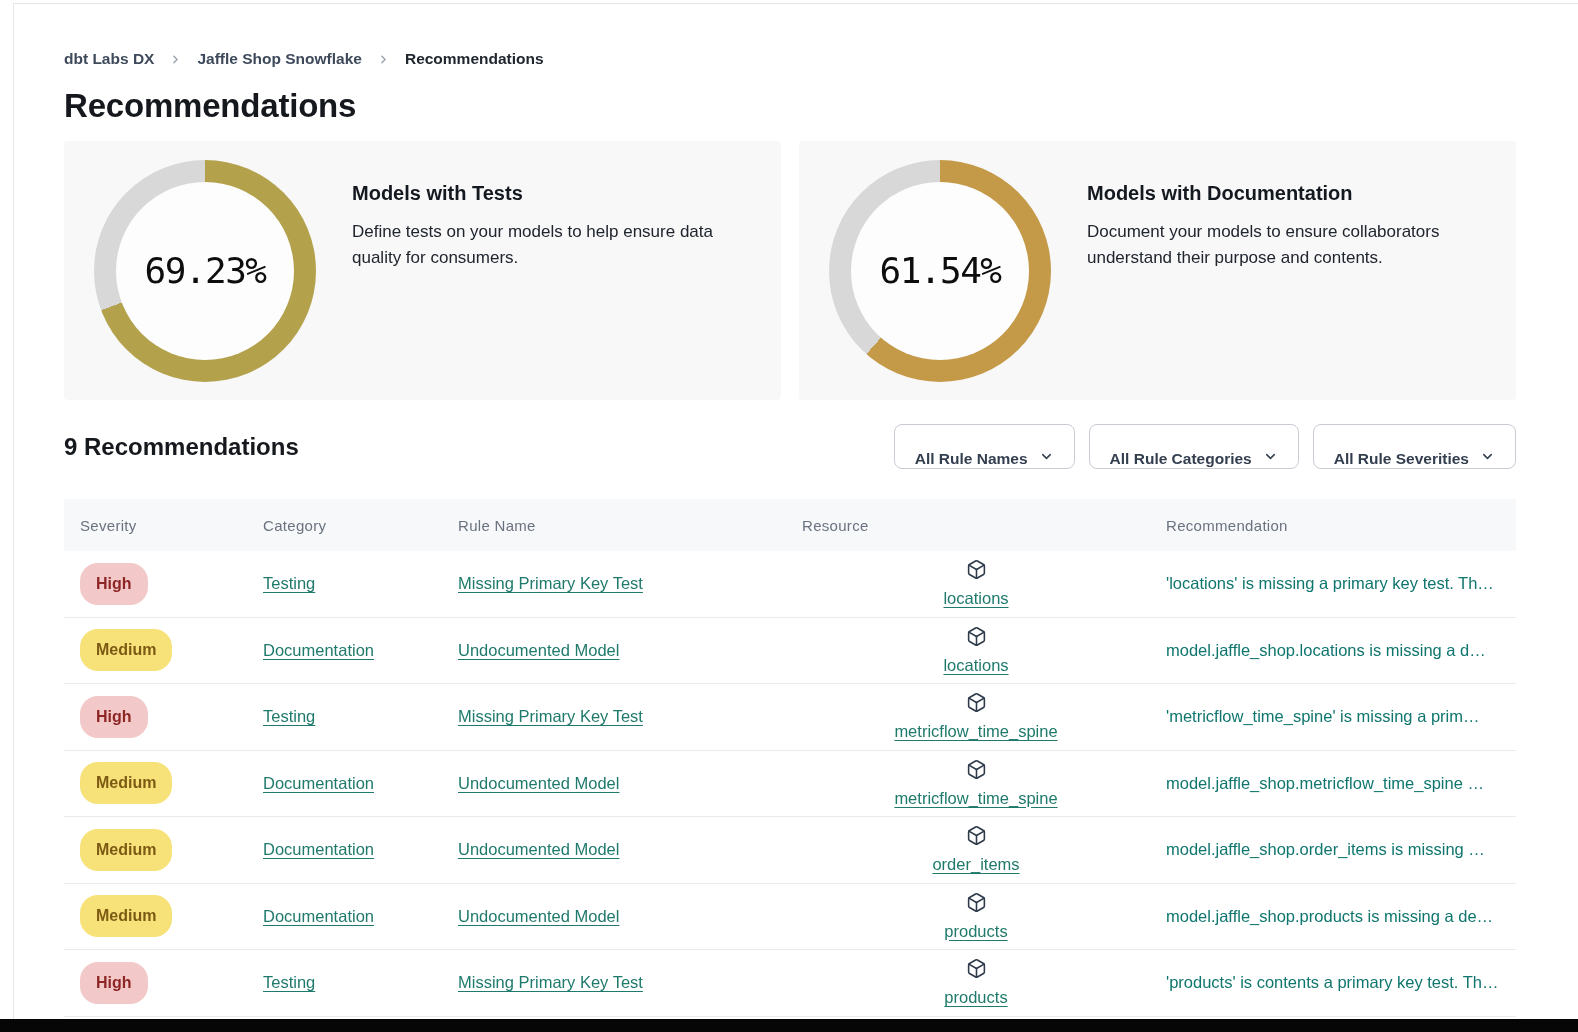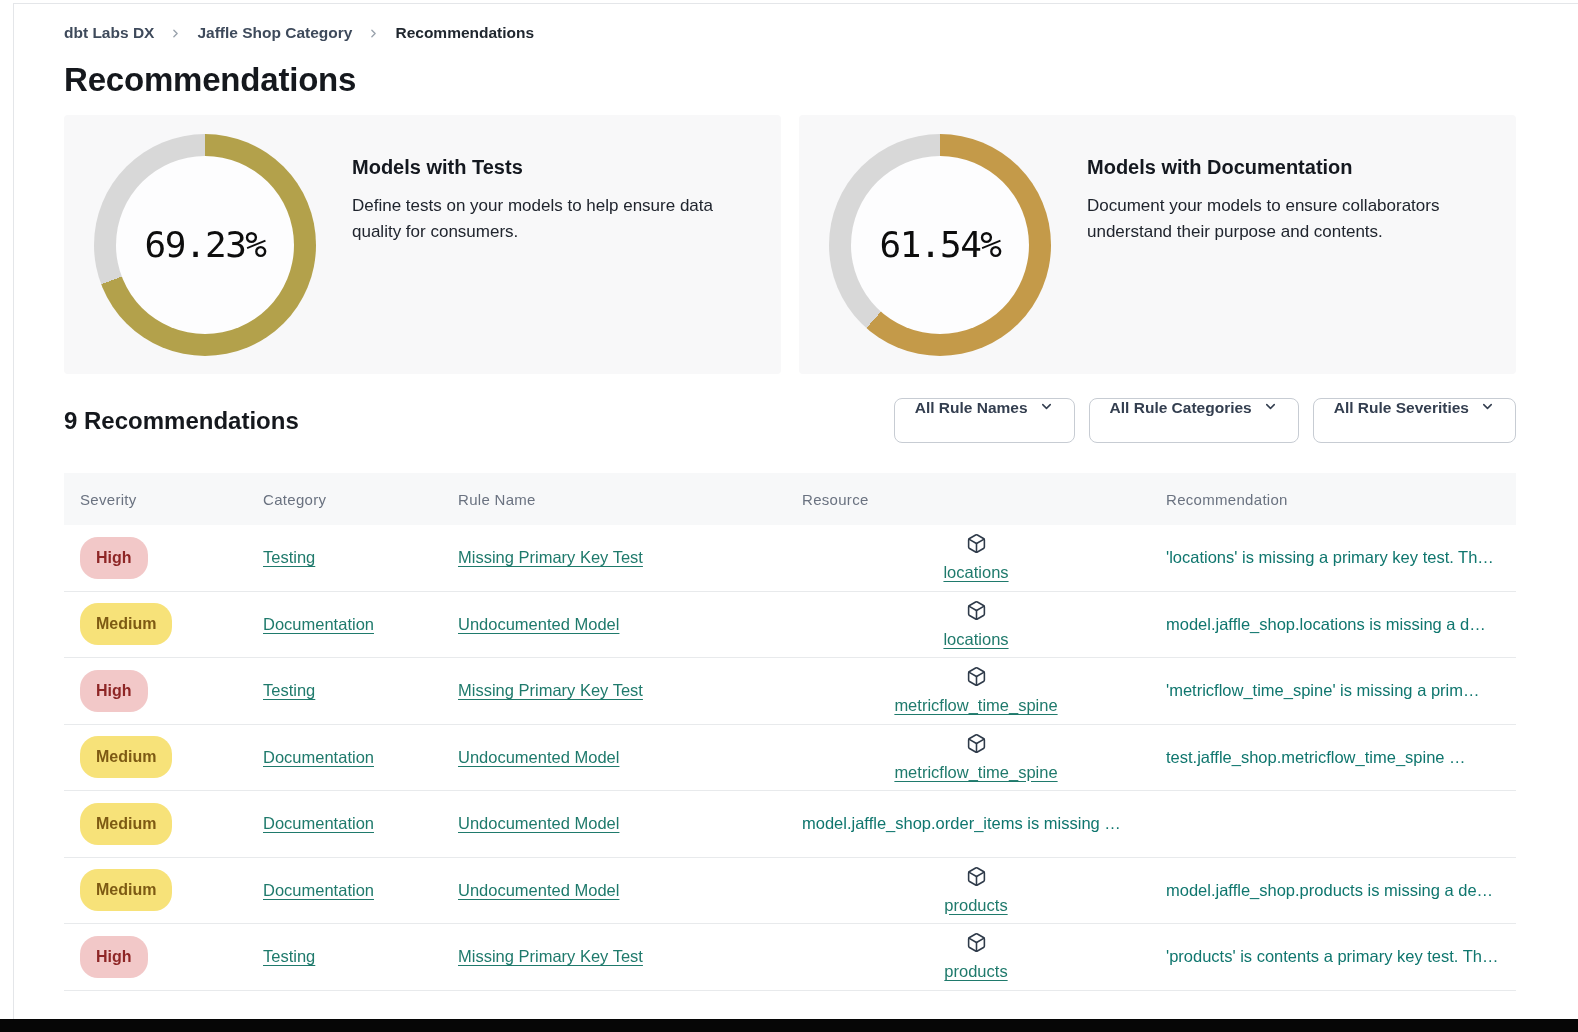--- a/index.html
+++ b/index.html
@@ -9,21 +9,21 @@
     font-family:"Liberation Sans", sans-serif;
     color:#1f242c;
     position:relative;
   }
   .frame-line-top { position:absolute; top:3px; left:13px; right:0; height:1px; background:#e4e6e9; }
   .frame-line-left { position:absolute; top:3px; left:13px; bottom:0; width:1px; background:#e4e6e9; }
 
   .content { position:absolute; left:64px; right:62px; top:0; }
 
   
-  .breadcrumb { margin-top:24px; display:flex; align-items:center; font-size:15.5px; font-weight:700; color:#3e4a5b; }
+  .breadcrumb { margin-top:50px; display:flex; align-items:center; font-size:15.5px; font-weight:700; color:#3e4a5b; }
   .crumb { text-decoration:none; color:#3e4a5b; cursor:pointer; }
   .crumb.current { color:#20272f; }
   .crumb-sep { margin:0 15px; display:flex; align-items:center; color:#9aa3ad; }
   .crumb-sep svg { width:13px; height:13px; }
 
   
   .page-title { margin-top:19px; font-size:33px; font-weight:600; color:#15181d; letter-spacing:-0.2px; }
 
   
   .cards { margin-top:16px; display:grid; grid-template-columns:1fr 1fr; gap:18px; }
@@ -34,21 +34,21 @@
   .donut-label { position:absolute; inset:0; display:flex; align-items:center; justify-content:center;
     font-family:"DejaVu Sans Mono", monospace; font-size:36px; color:#0d0d0d; letter-spacing:-1.5px; }
   .card-text { padding-bottom:88px; }
   .card-title { font-size:20px; font-weight:700; color:#14181f; }
   .card-desc { margin-top:14px; font-size:17px; line-height:1.55; color:#20252e; max-width:462px; }
 
   
   .list-header { margin-top:24px; display:flex; align-items:center; justify-content:space-between; }
   .list-title { font-size:24px; font-weight:600; color:#15181d; }
   .filters { display:flex; gap:14px; }
-  .filter-btn { display:flex; align-items:flex-start; gap:11px; background:#fff; border:1px solid #c7ccd3; border-radius:8px;
+  .filter-btn { display:flex; align-items:flex-end; gap:11px; background:#fff; border:1px solid #c7ccd3; border-radius:8px;
     padding:0 20px; height:45px; font-family:inherit; font-size:15.5px; font-weight:600; color:#333e4f; cursor:pointer; }
   .filter-btn svg { width:15px; height:15px; stroke:#333e4f; }
 
   
   .table { margin-top:30px; width:100%; }
   .trow { display:grid; grid-template-columns:183px 195px 344px 364px 1fr; align-items:center; }
   .thead { background:#f7f8f9; height:52px; color:#6a7280; font-size:15px; letter-spacing:0.3px; }
   .cell { padding-left:16px; overflow:hidden; white-space:nowrap; }
   .tbody .trow { height:66.5px; border-bottom:1px solid #e8eaec; }
 
@@ -71,21 +71,21 @@
 
 <div class="content">
 
   <nav class="breadcrumb">
     <span class="crumb">dbt Labs DX</span>
     <span class="crumb-sep">
       <svg viewBox="0 0 24 24" fill="none" stroke="currentColor" stroke-width="2.6" stroke-linecap="round" stroke-linejoin="round">
           <polyline points="9 18 15 12 9 6"></polyline>
         </svg>
     </span>
-    <span class="crumb">Jaffle Shop Category</span>
+    <span class="crumb">Jaffle Shop Snowflake</span>
     <span class="crumb-sep">
       <svg viewBox="0 0 24 24" fill="none" stroke="currentColor" stroke-width="2.6" stroke-linecap="round" stroke-linejoin="round">
           <polyline points="9 18 15 12 9 6"></polyline>
         </svg>
     </span>
     <span class="crumb current">Recommendations</span>
   </nav>
 
   <h1 class="page-title">Recommendations</h1>
 
@@ -214,27 +214,37 @@
     <div class="cell resource-cell">
       <span style="display:flex;">
         <svg viewBox="0 0 24 24" fill="none" stroke-width="1.8" stroke="#2e3a49" stroke-linecap="round" stroke-linejoin="round">
                 <path d="M21 16V8a2 2 0 0 0-1-1.73l-7-4a2 2 0 0 0-2 0l-7 4A2 2 0 0 0 3 8v8a2 2 0 0 0 1 1.73l7 4a2 2 0 0 0 2 0l7-4A2 2 0 0 0 21 16z"></path>
                 <polyline points="3.27 6.96 12 12.01 20.73 6.96"></polyline>
                 <line x1="12" y1="22.08" x2="12" y2="12"></line>
               </svg>
       </span>
       <span class="tlink">metricflow_time_spine</span>
     </div>
-    <div class="cell rec-text">test.jaffle_shop.metricflow_time_spine …</div>
-  </div>
-
-  <div class="trow">
-    <div class="cell"><span class="badge medium">Medium</span></div>
-    <div class="cell"><span class="tlink">Documentation</span></div>
-    <div class="cell"><span class="tlink">Undocumented Model</span></div>
+    <div class="cell rec-text">model.jaffle_shop.metricflow_time_spine …</div>
+  </div>
+
+  <div class="trow">
+    <div class="cell"><span class="badge medium">Medium</span></div>
+    <div class="cell"><span class="tlink">Documentation</span></div>
+    <div class="cell"><span class="tlink">Undocumented Model</span></div>
+    <div class="cell resource-cell">
+      <span style="display:flex;">
+        <svg viewBox="0 0 24 24" fill="none" stroke-width="1.8" stroke="#2e3a49" stroke-linecap="round" stroke-linejoin="round">
+                <path d="M21 16V8a2 2 0 0 0-1-1.73l-7-4a2 2 0 0 0-2 0l-7 4A2 2 0 0 0 3 8v8a2 2 0 0 0 1 1.73l7 4a2 2 0 0 0 2 0l7-4A2 2 0 0 0 21 16z"></path>
+                <polyline points="3.27 6.96 12 12.01 20.73 6.96"></polyline>
+                <line x1="12" y1="22.08" x2="12" y2="12"></line>
+              </svg>
+      </span>
+      <span class="tlink">order_items</span>
+    </div>
     <div class="cell rec-text">model.jaffle_shop.order_items is missing …</div>
   </div>
 
   <div class="trow">
     <div class="cell"><span class="badge medium">Medium</span></div>
     <div class="cell"><span class="tlink">Documentation</span></div>
     <div class="cell"><span class="tlink">Undocumented Model</span></div>
     <div class="cell resource-cell">
       <span style="display:flex;">
         <svg viewBox="0 0 24 24" fill="none" stroke-width="1.8" stroke="#2e3a49" stroke-linecap="round" stroke-linejoin="round">

